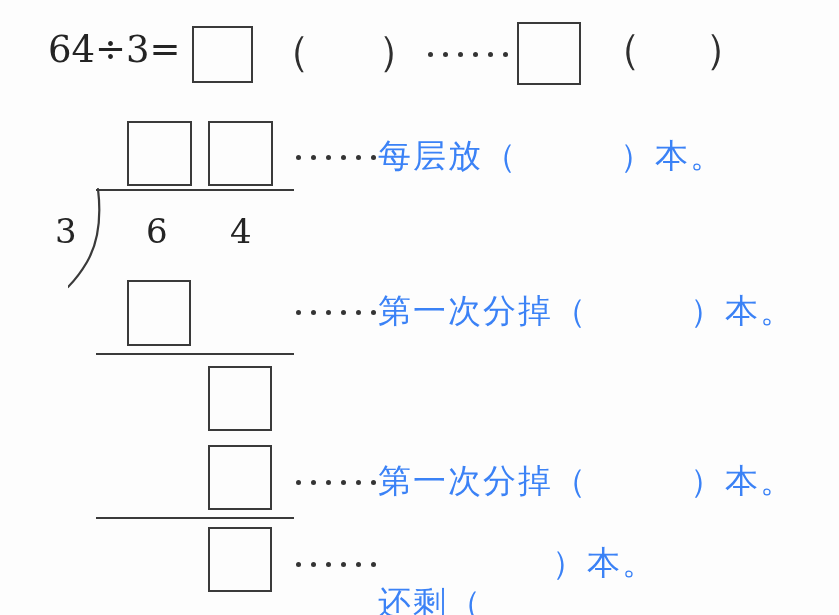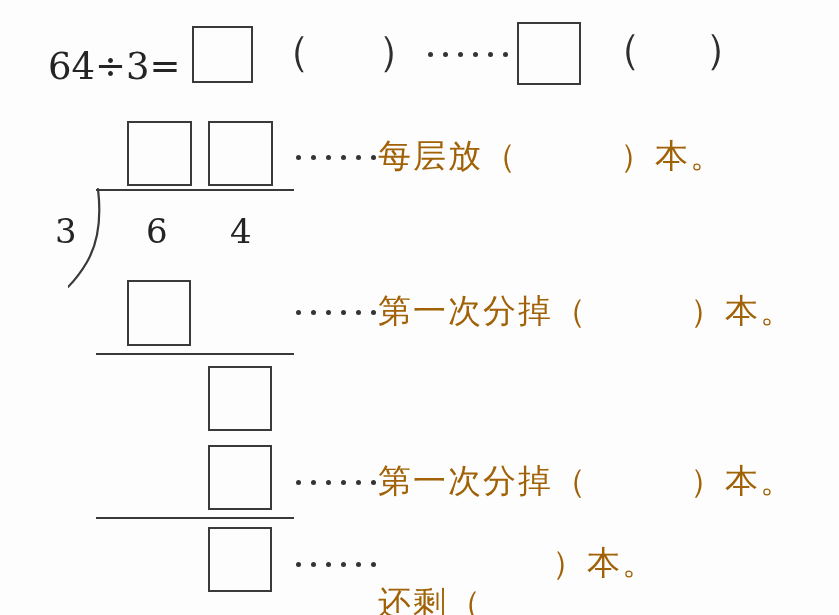--- a/index.html
+++ b/index.html
@@ -66,38 +66,38 @@
     background: #343434;
   }
 
   
   .cn {
     position: absolute;
     font-family: "DejaVu Serif", "Liberation Serif", serif;
     font-size: 33px;
     line-height: 1;
     letter-spacing: 2px;
-    color: #a16207;
+    color: #3b82f6;
     white-space: pre;
   }
 
   
   .rule {
     position: absolute;
     height: 2px;
     background: #3a3a3a;
   }
 
   
   .bracket { position: absolute; left: 68px; top: 186px; }
 </style>
 </head>
 <body>
 
-<div class="math" style="left:48px; top:48px;">64÷3=</div>
+<div class="math" style="left:48px; top:31px;">64÷3=</div>
 
 <div class="box" style="left:192px; top:26px; width:61px; height:57px;"></div>
 
 <div class="paren" style="left:268px; top:30px;">（</div>
 
 <div class="paren" style="left:378px; top:30px;">）</div>
 
 <div class="leader" style="left:428px; top:52px;">
   <i></i>
   <i></i>

